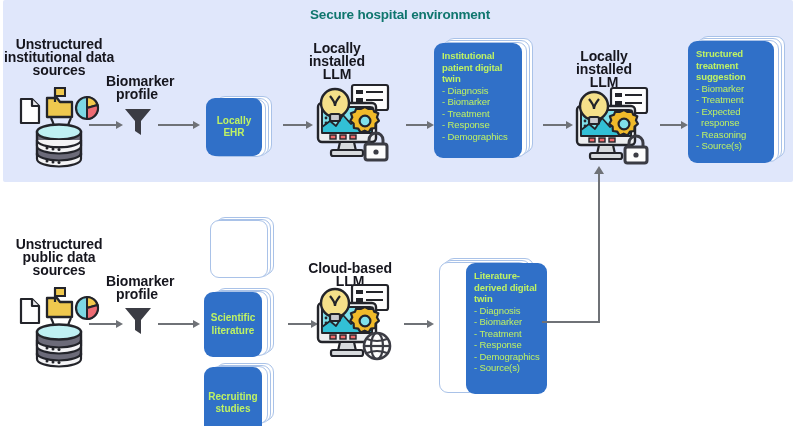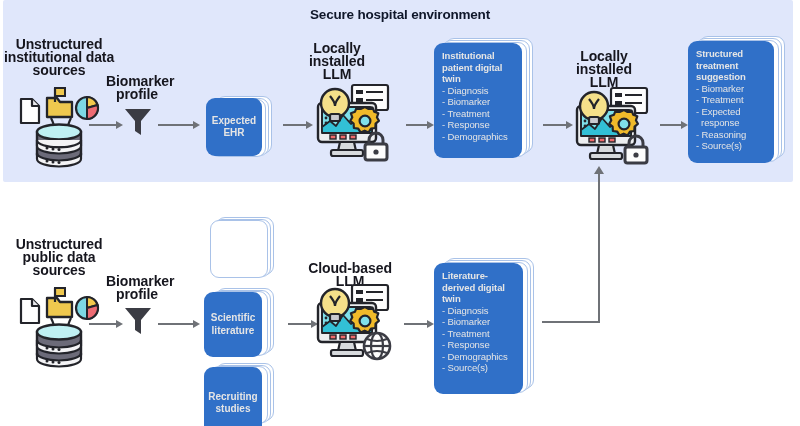--- a/index.html
+++ b/index.html
@@ -28,21 +28,21 @@
     background: #e0e7fb;
     border-radius: 2px;
   }
   #secure-panel-title {
     left: 0px;
     top: 7px;
     width: 800px;
     text-align: center;
     font-size: 13.5px;
     font-weight: bold;
-    color: #0f172a;
+    color: #0f766e;
     letter-spacing: -0.2px;
   }
 
   
   .caption {
     text-align: center;
     font-size: 14px;
     font-weight: bold;
     color: #16161e;
     line-height: 13px;
@@ -57,21 +57,21 @@
     background: #ffffff;
     border-radius: 9px;
     box-sizing: border-box;
   }
   .stack .face {
     position: absolute;
     left: 0; top: 0;
     background: #3070c8;
     border-radius: 9px;
     box-sizing: border-box;
-    color: #e5e5e5;
+    color: #bef264;
     overflow: hidden;
   }
   .stack .face .title {
     font-size: 9.5px;
     font-weight: bold;
     line-height: 11.5px;
     letter-spacing: -0.1px;
   }
   .stack .face .bullets {
     font-size: 9.5px;
@@ -180,21 +180,21 @@
 
   <div class="abs arrow-line" style="left:158px; top:124px; width:36px;"></div>
   <div class="abs arrow-head-r" style="left:193px; top:120.5px;"></div>
 
   <div class="stack" style="left:206px; top:96px; width:66px; height:60px;">
     <div class="sheet" style="left:10px; top:0px; width:56px; height:58px;"></div>
     <div class="sheet" style="left:7px; top:1.5px; width:56px; height:58px;"></div>
     <div class="sheet" style="left:4px; top:3px; width:56px; height:58px;"></div>
     <div class="face centered" style="width:56px; height:58px; top:2px;">
       <div>
-        <div>Expected</div>
+        <div>Locally</div>
         <div>EHR</div>
       </div>
     </div>
   </div>
 
   <div class="abs arrow-line" style="left:283px; top:124px; width:24px;"></div>
   <div class="abs arrow-head-r" style="left:306px; top:120.5px;"></div>
 
   <div class="abs caption" style="left:295px; top:42px; width:84px;">
     <div>Locally installed</div>
@@ -459,21 +459,21 @@
     </svg>
   </div>
 
   <div class="abs arrow-line" style="left:404px; top:323px; width:24px;"></div>
   <div class="abs arrow-head-r" style="left:427px; top:319.5px;"></div>
 
   <div class="stack" style="left:434px; top:258px; width:108px; height:136px;">
     <div class="sheet" style="left:11px; top:0px; width:89px; height:131px;"></div>
     <div class="sheet" style="left:8px; top:2px; width:89px; height:131px;"></div>
     <div class="sheet" style="left:5px; top:4px; width:89px; height:131px;"></div>
-    <div class="face" style="width:89px; height:131px; top:5px;">
+    <div class="face" style="width:81px; height:131px; top:5px;margin-left:32px;">
       <div class="pad">
         <div class="title">
           <div>Literature-</div>
           <div>derived digital</div>
           <div>twin</div>
         </div>
         <div class="bullets">
           <div>- Diagnosis</div>
           <div>- Biomarker</div>
           <div>- Treatment</div>

